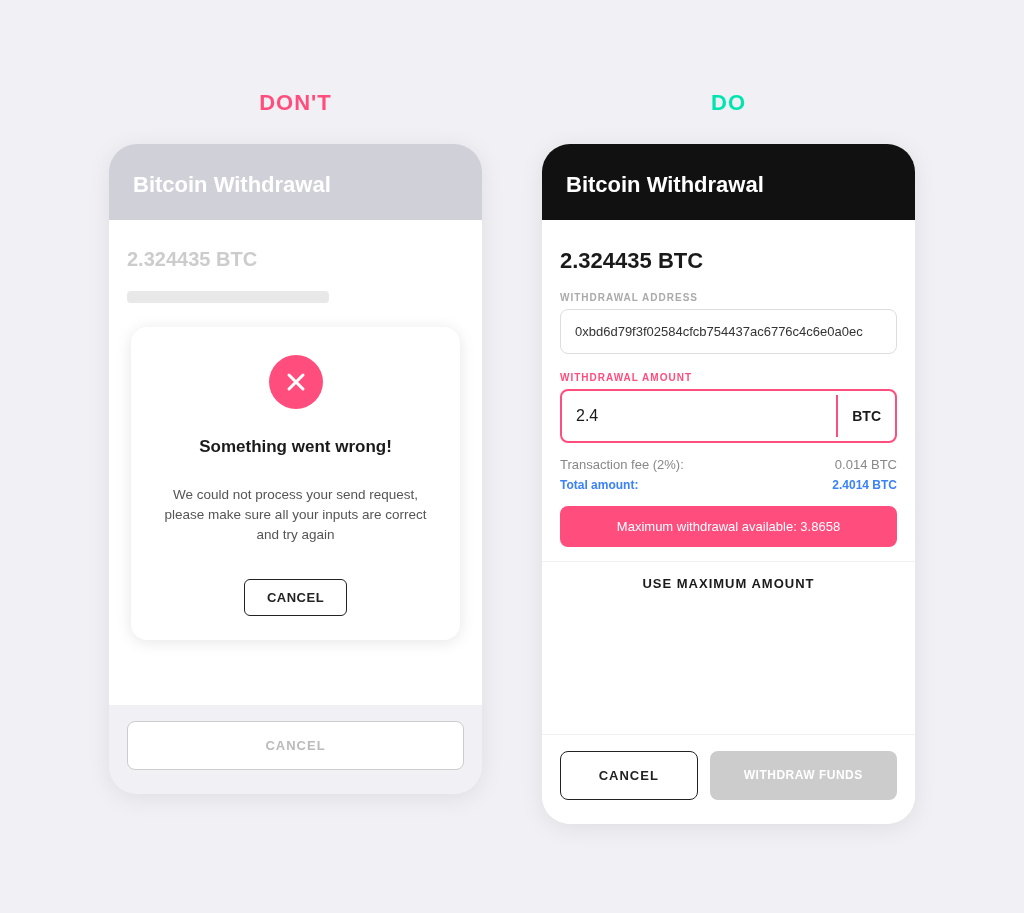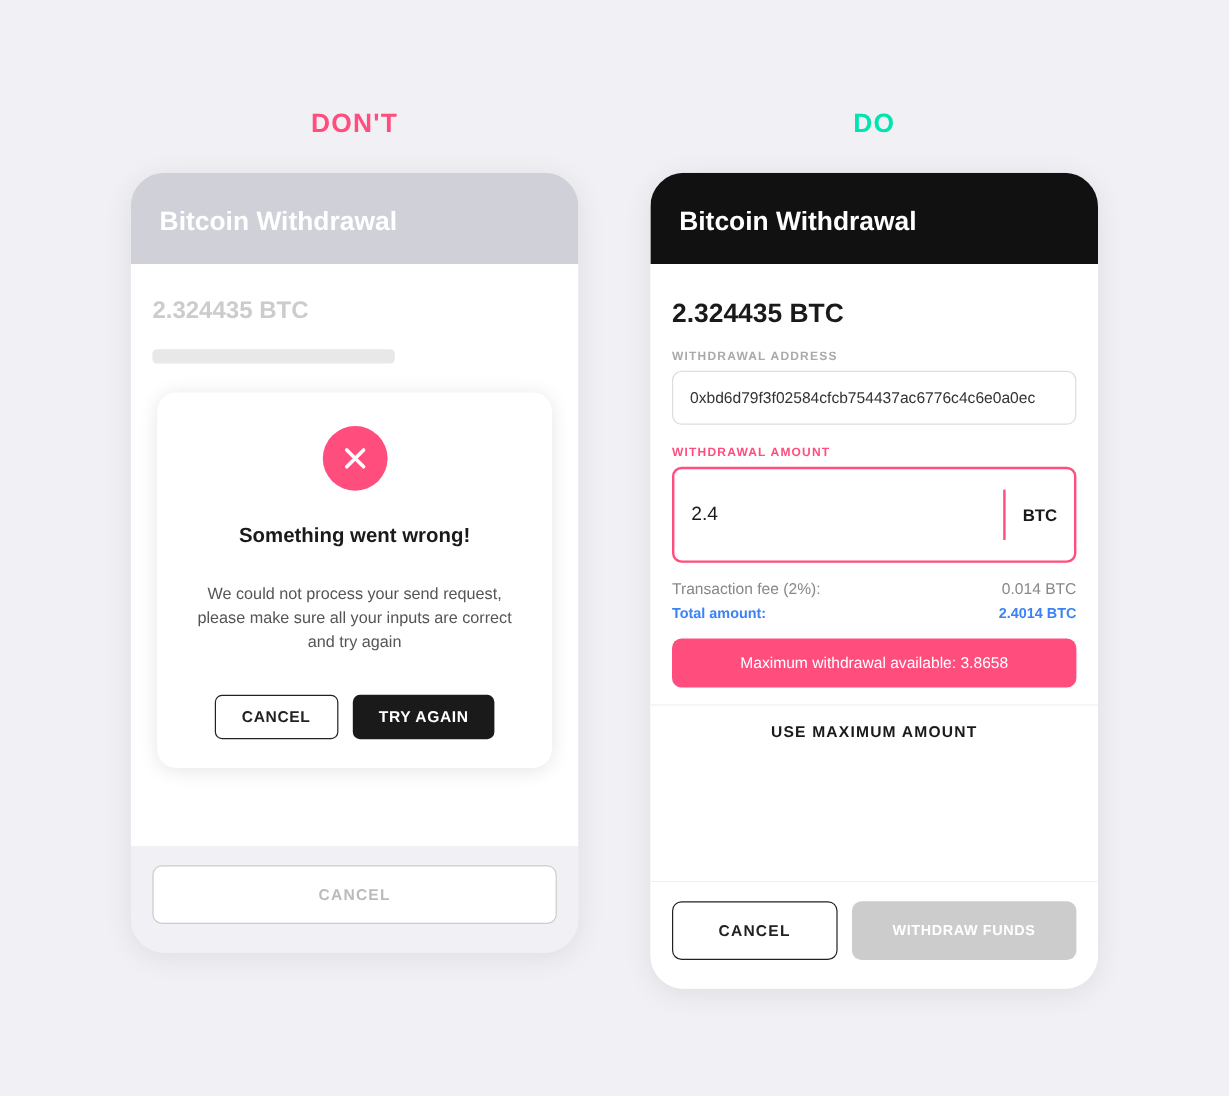--- a/index.html
+++ b/index.html
@@ -232,21 +232,21 @@
       border: 2px solid #ff4d7d;
       border-radius: 8px;
       overflow: hidden;
       margin-bottom: 14px;
       background: #fff;
     }
     .amount-input {
       flex: 1;
       border: none;
       outline: none;
-      padding: 29px 14px;
+      padding: 16px 14px;
       font-size: 16px;
       font-weight: 400;
       color: #1a1a1a;
       background: transparent;
     }
     .amount-currency {
       padding: 13px 14px;
       font-size: 14px;
       font-weight: 700;
       color: #1a1a1a;
@@ -349,21 +349,20 @@
           <div class="error-icon-circle">
             <svg viewBox="0 0 28 28" fill="none">
               <line x1="7" y1="7" x2="21" y2="21" stroke="white" stroke-width="3" stroke-linecap="round"></line>
               <line x1="21" y1="7" x2="7" y2="21" stroke="white" stroke-width="3" stroke-linecap="round"></line>
             </svg>
           </div>
           <div class="error-title">Something went wrong!</div>
           <div class="error-body">We could not process your send request, please make sure all your inputs are correct and try again</div>
           <div class="error-buttons">
             <button class="btn-cancel-outline">CANCEL</button>
-            <button class="btn-dark">TRY AGAIN</button>
           </div>
         </div>
       </div>
       <div class="dont-bottom">
         <button class="dont-cancel-btn">CANCEL</button>
       </div>
     </div>
   </div>
 
   <div class="panel">

